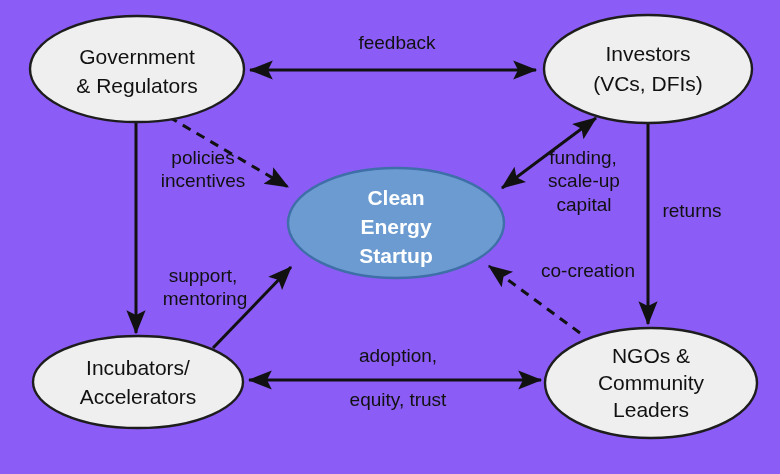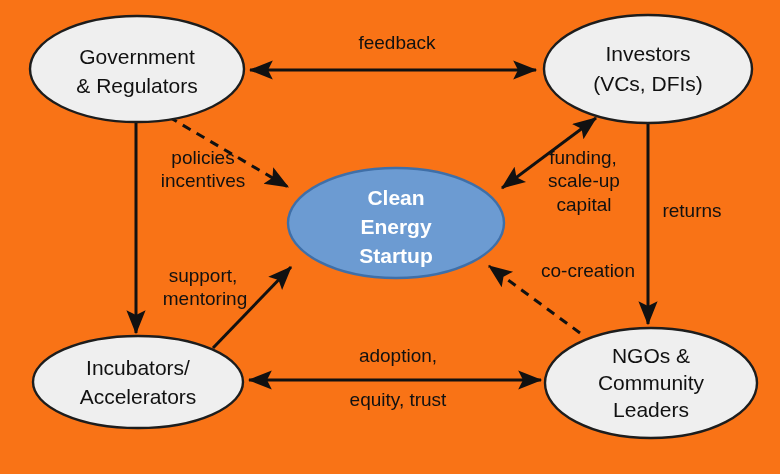--- a/index.html
+++ b/index.html
@@ -4,21 +4,21 @@
 <style>
   html, body {
     margin: 0;
     padding: 0;
     background: #ffffff;
   }
   #stage {
     position: relative;
     width: 780px;
     height: 474px;
-    background: #f97316;
+    background: #8b5cf6;
     overflow: hidden;
     font-family: "Liberation Sans", sans-serif;
   }
   #diagram-svg {
     position: absolute;
     left: 0;
     top: 0;
     width: 780px;
     height: 474px;
   }

